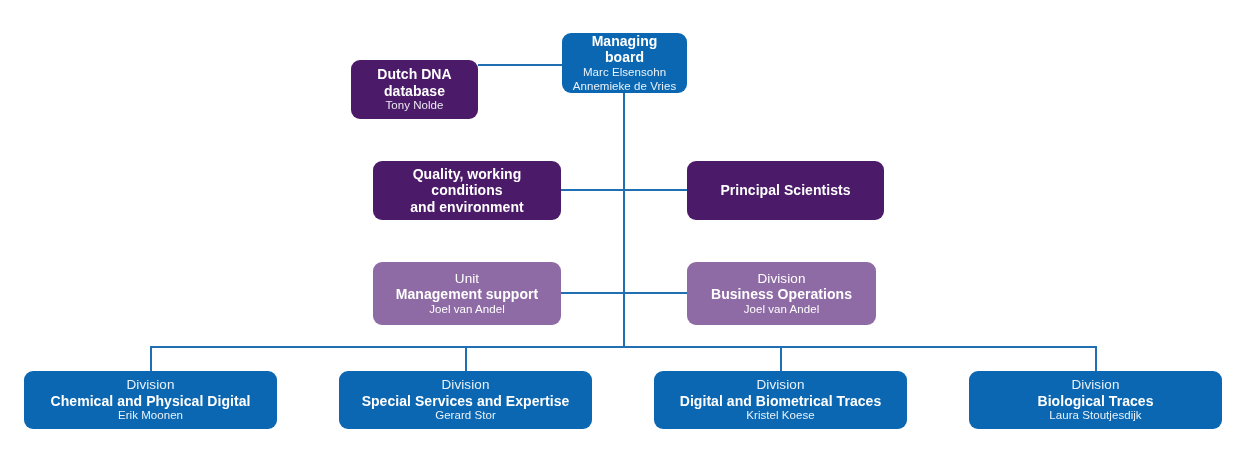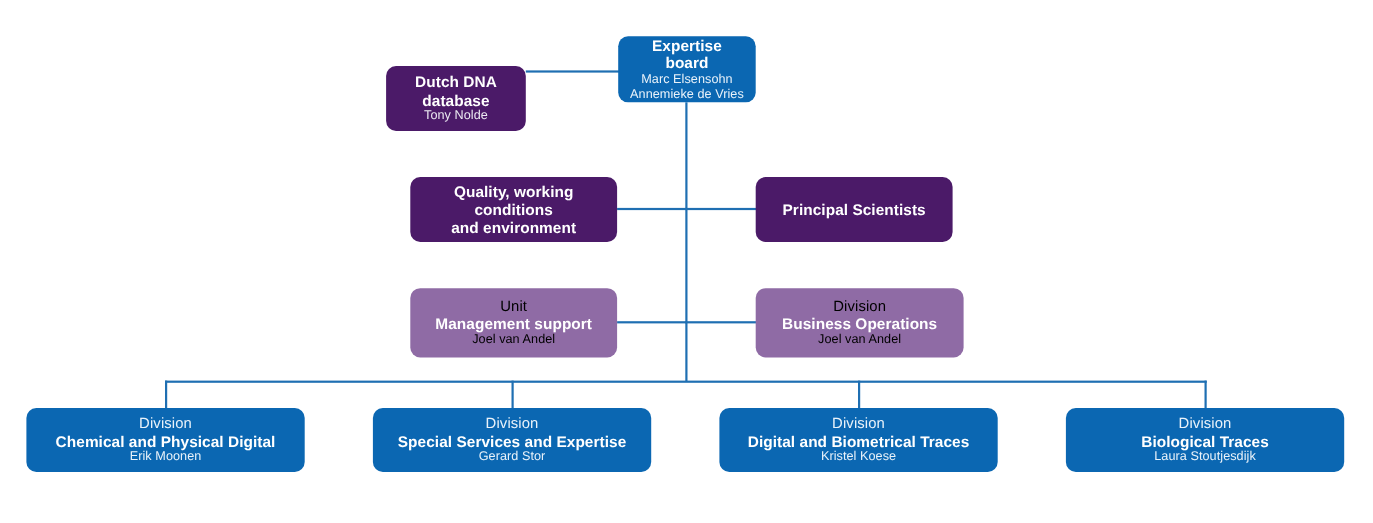--- a/index.html
+++ b/index.html
@@ -59,21 +59,21 @@
     color: #eceaf2;
     letter-spacing: 0.05px;
   }
 
   .node.purple-dark { background: #4B1A68; }
   .node.purple-mid  { background: #8F6BA5; }
   .node.blue        { background: #0B67B2; }
   .node.blue .eyebrow,
   .node.blue .person { color: #e9f2fa; }
   .node.purple-mid .eyebrow,
-  .node.purple-mid .person { color: #000000; }
+  .node.purple-mid .person { color: #ffffff; }
 </style>
 </head>
 <body>
 
 <div id="org-chart">
 
   <div class="line line-h" style="left:478px; top:64px; width:85px;"></div>
 
   <div class="line line-v" style="left:623px; top:93px; height:254px;"></div>
 
@@ -92,31 +92,31 @@
   <div class="line line-v" style="left:780px; top:346px; height:26px;"></div>
   <div class="line line-v" style="left:1095px; top:346px; height:26px;"></div>
 
   <div class="node purple-dark" style="left:351px; top:36px; width:127px; height:59px;margin-top:24px;">
     <div class="title">Dutch DNA</div>
     <div class="title">database</div>
     <div class="person">Tony Nolde</div>
   </div>
 
   <div class="node blue" style="left:562px; top:33px; width:125px; height:60px;">
-    <div class="title">Expertise board</div>
+    <div class="title">Managing board</div>
     <div class="person">Marc Elsensohn</div>
     <div class="person">Annemieke de Vries</div>
   </div>
 
   <div class="node purple-dark" style="left:373px; top:161px; width:188px; height:59px;">
     <div class="title">Quality, working conditions</div>
     <div class="title">and environment</div>
   </div>
 
-  <div class="node purple-dark" style="left:687px; top:161px; width:179px; height:59px;">
+  <div class="node purple-dark" style="left:687px; top:161px; width:197px; height:59px;">
     <div class="title">Principal Scientists</div>
   </div>
 
   <div class="node purple-mid" style="left:373px; top:262px; width:188px; height:63px;">
     <div class="eyebrow">Unit</div>
     <div class="title">Management support</div>
     <div class="person">Joel van Andel</div>
   </div>
 
   <div class="node purple-mid" style="left:687px; top:262px; width:189px; height:63px;">

